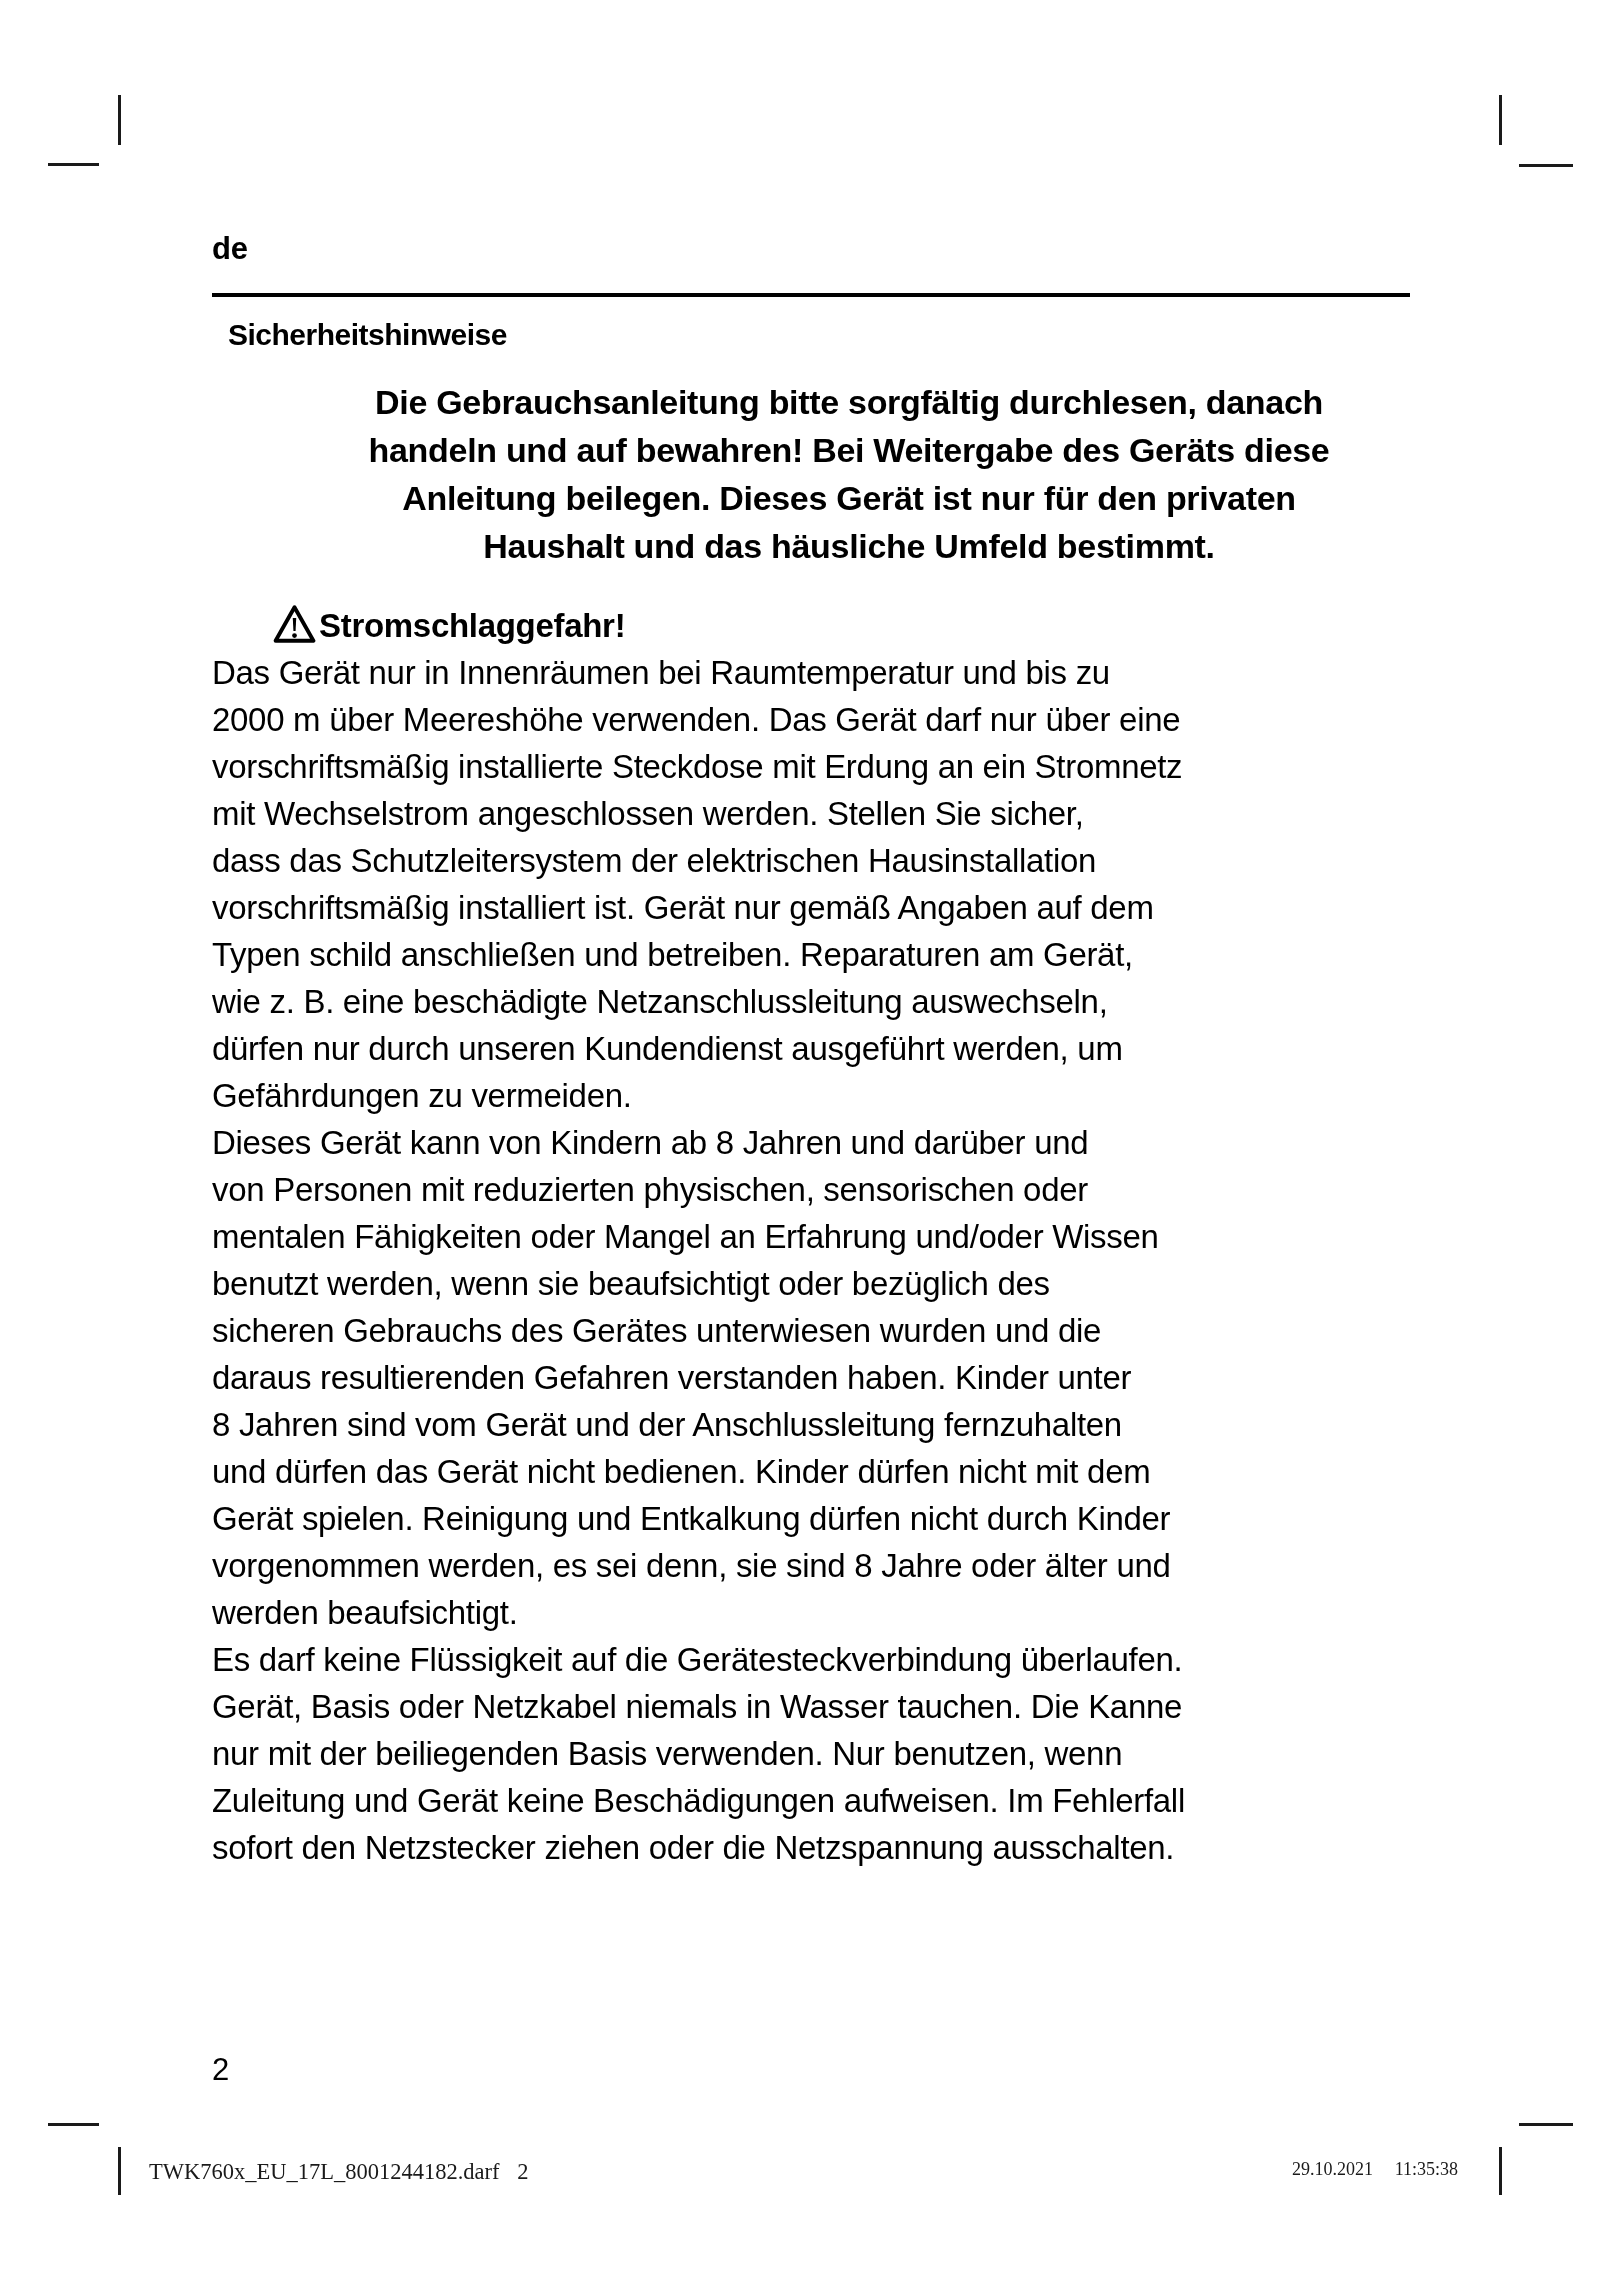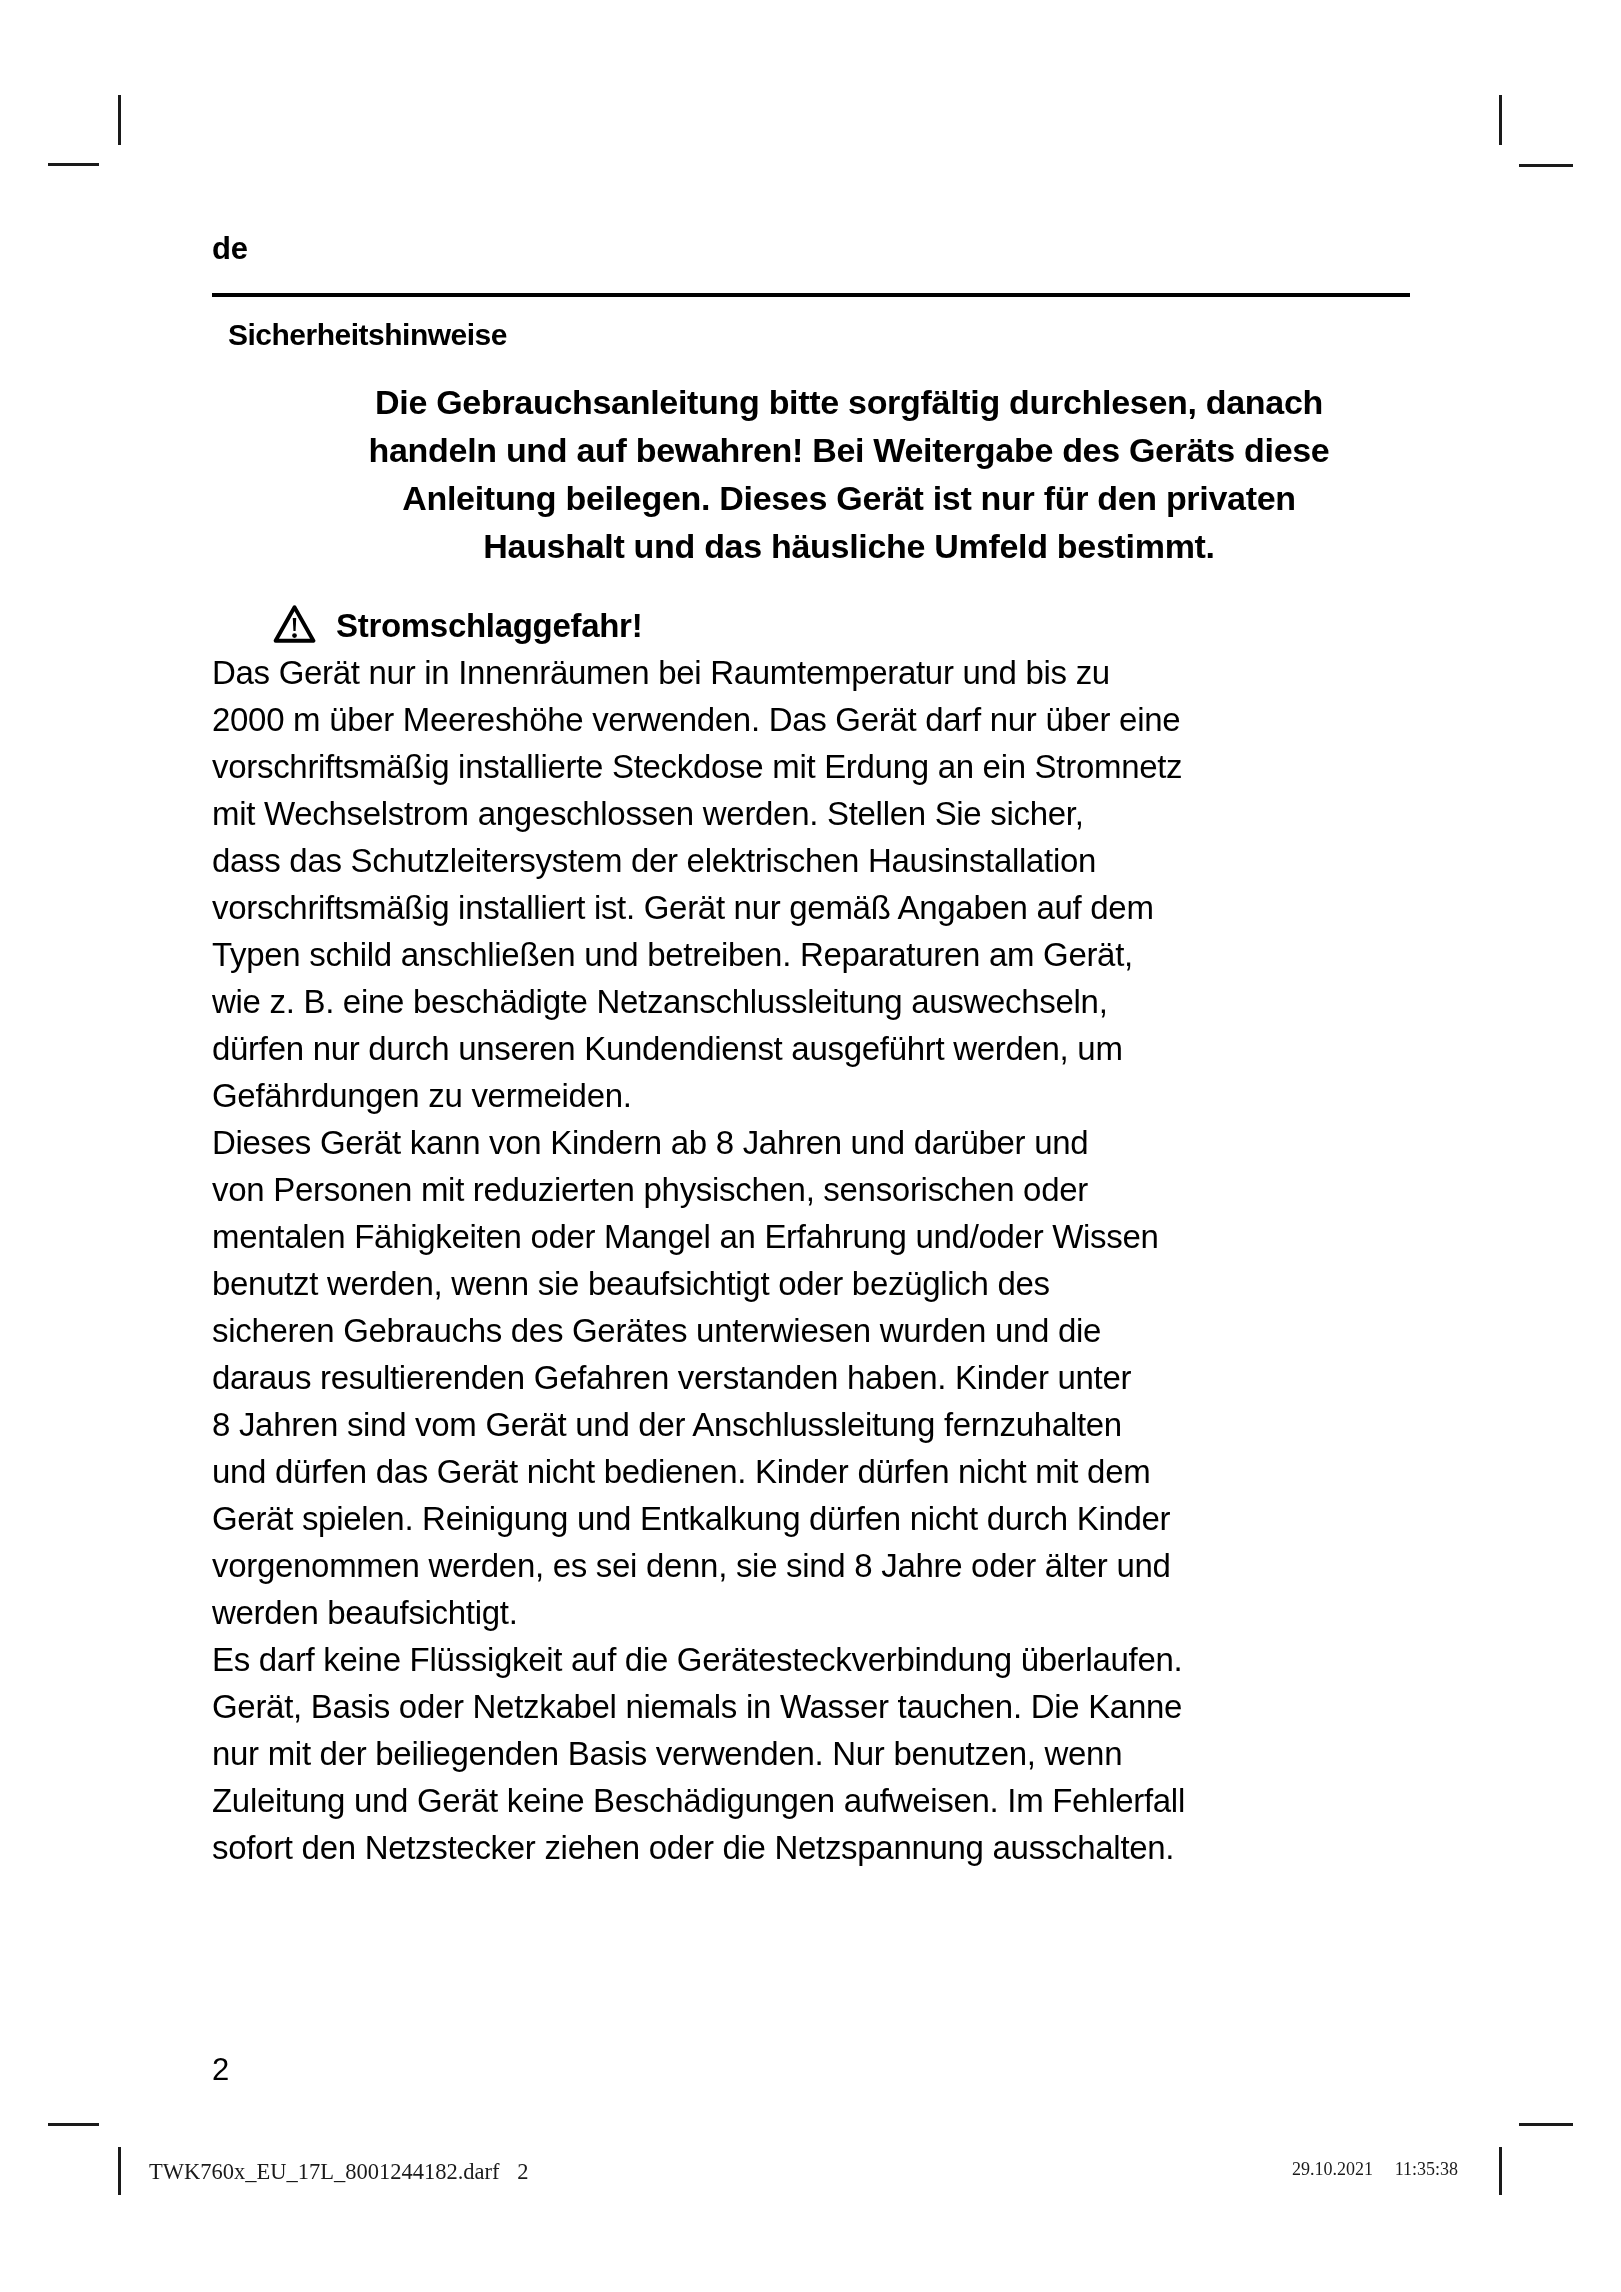--- a/index.html
+++ b/index.html
@@ -44,21 +44,21 @@
     font-size: 34px; font-weight: bold; line-height: 48px;
     letter-spacing: -0.3px; white-space: pre-line; width: 1274px; text-align: center;
   }
 
   .bodytext {
     position: absolute; top: 602px; left: 0; width: 1274px;
     font-size: 33px; line-height: 47px; letter-spacing: -0.3px;
   }
   .warn-heading {
     margin-left: 61px; font-weight: bold; line-height: 47px;
-    display: flex; align-items: center; gap: 20px;
+    display: flex; align-items: center; gap: 3px;
   }
   .warn-heading .wicon { width: 43px; height: 40px; flex: 0 0 auto; margin-top: -2.9px; }
   .bodytext p { margin: 0; white-space: pre-line; }
 
   .pagenum {
     position: absolute; top: 2052px; left: 0;
     font-size: 31px; letter-spacing: -0.2px;
   }
 
   

